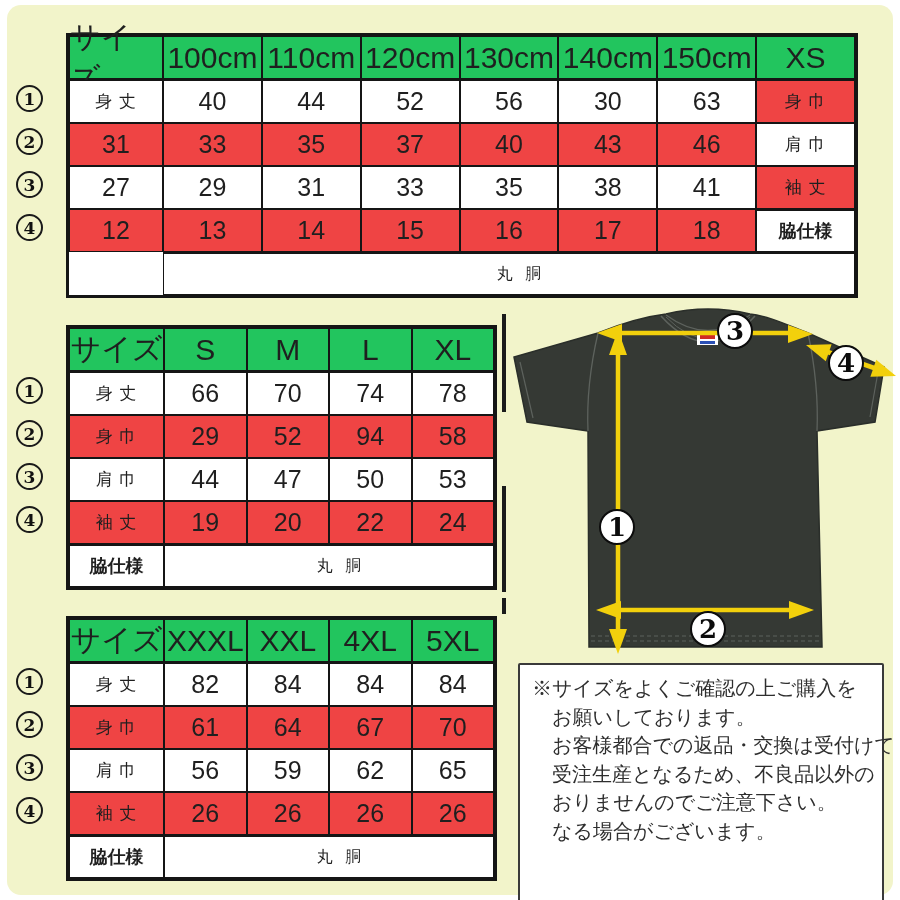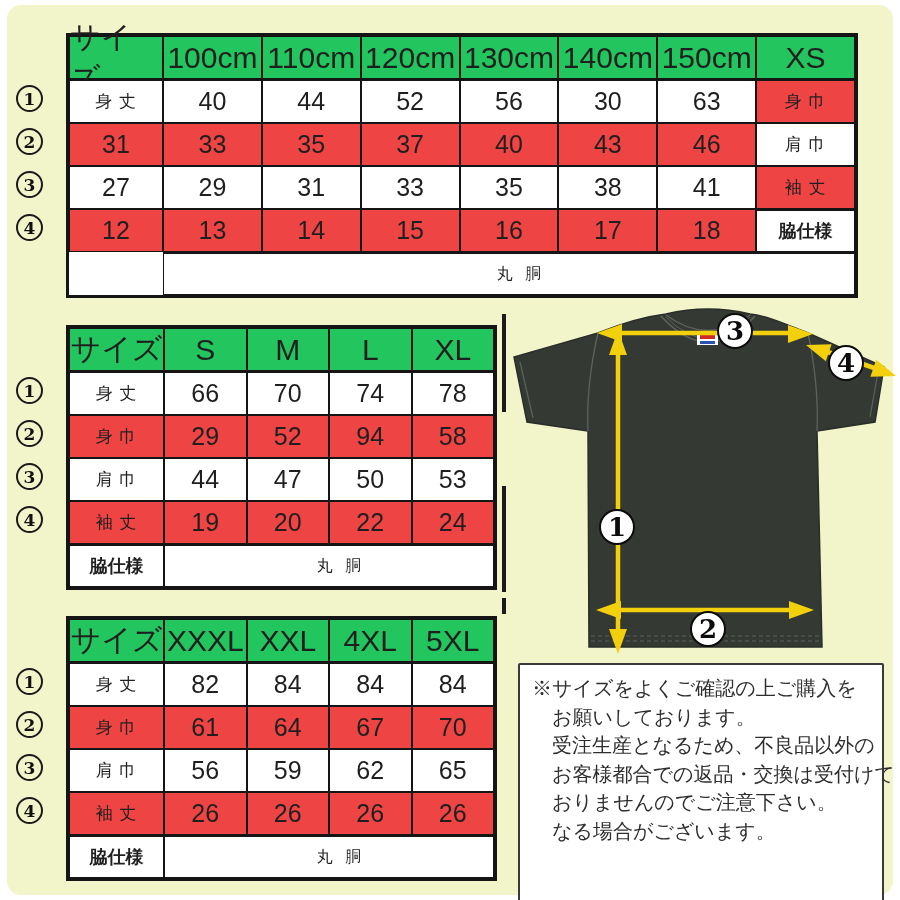--- a/index.html
+++ b/index.html
@@ -240,17 +240,17 @@
 </svg>
 
 <div class="shirt-marker" id="marker-1">1</div>
 <div class="shirt-marker" id="marker-2">2</div>
 <div class="shirt-marker" id="marker-3">3</div>
 <div class="shirt-marker" id="marker-4">4</div>
 
 <div class="notice">
   <div class="nline">※サイズをよくご確認の上ご購入を</div>
   <div class="nline indent">お願いしております。</div>
+  <div class="nline indent">お客様都合での返品・交換は受付けて</div>
   <div class="nline indent">受注生産となるため、不良品以外の</div>
-  <div class="nline indent">お客様都合での返品・交換は受付けて</div>
   <div class="nline indent">おりませんのでご注意下さい。</div>
   <div class="nline indent">なる場合がございます。</div>
 </div>
 
 </body></html>

